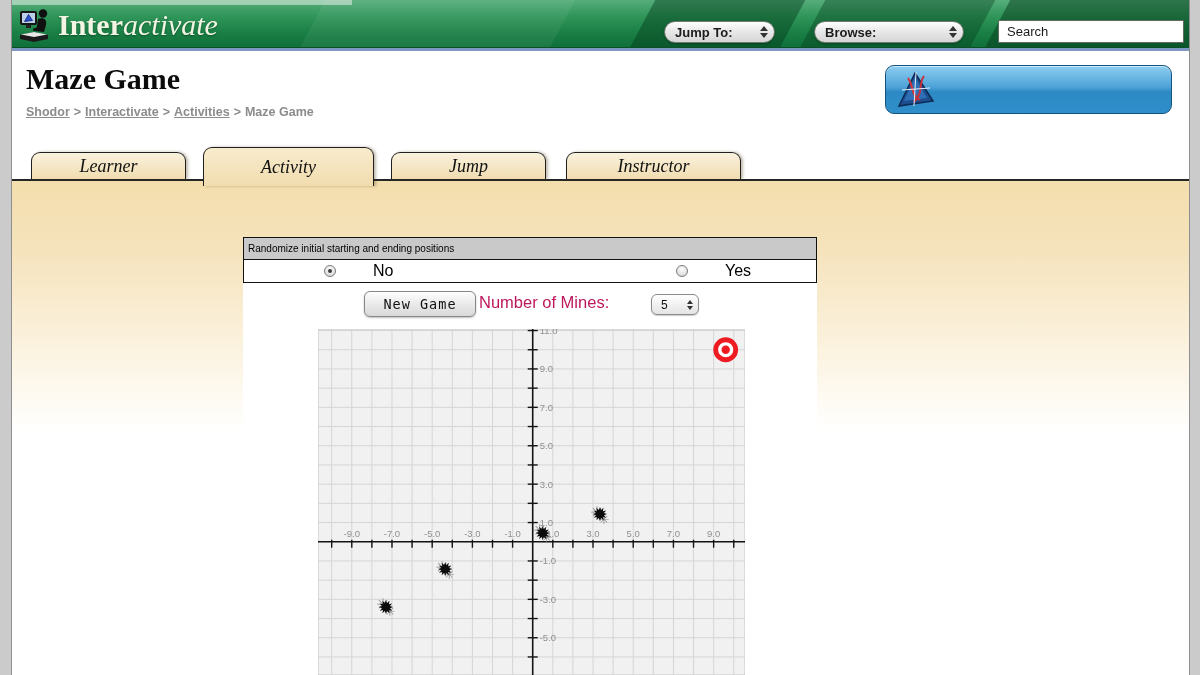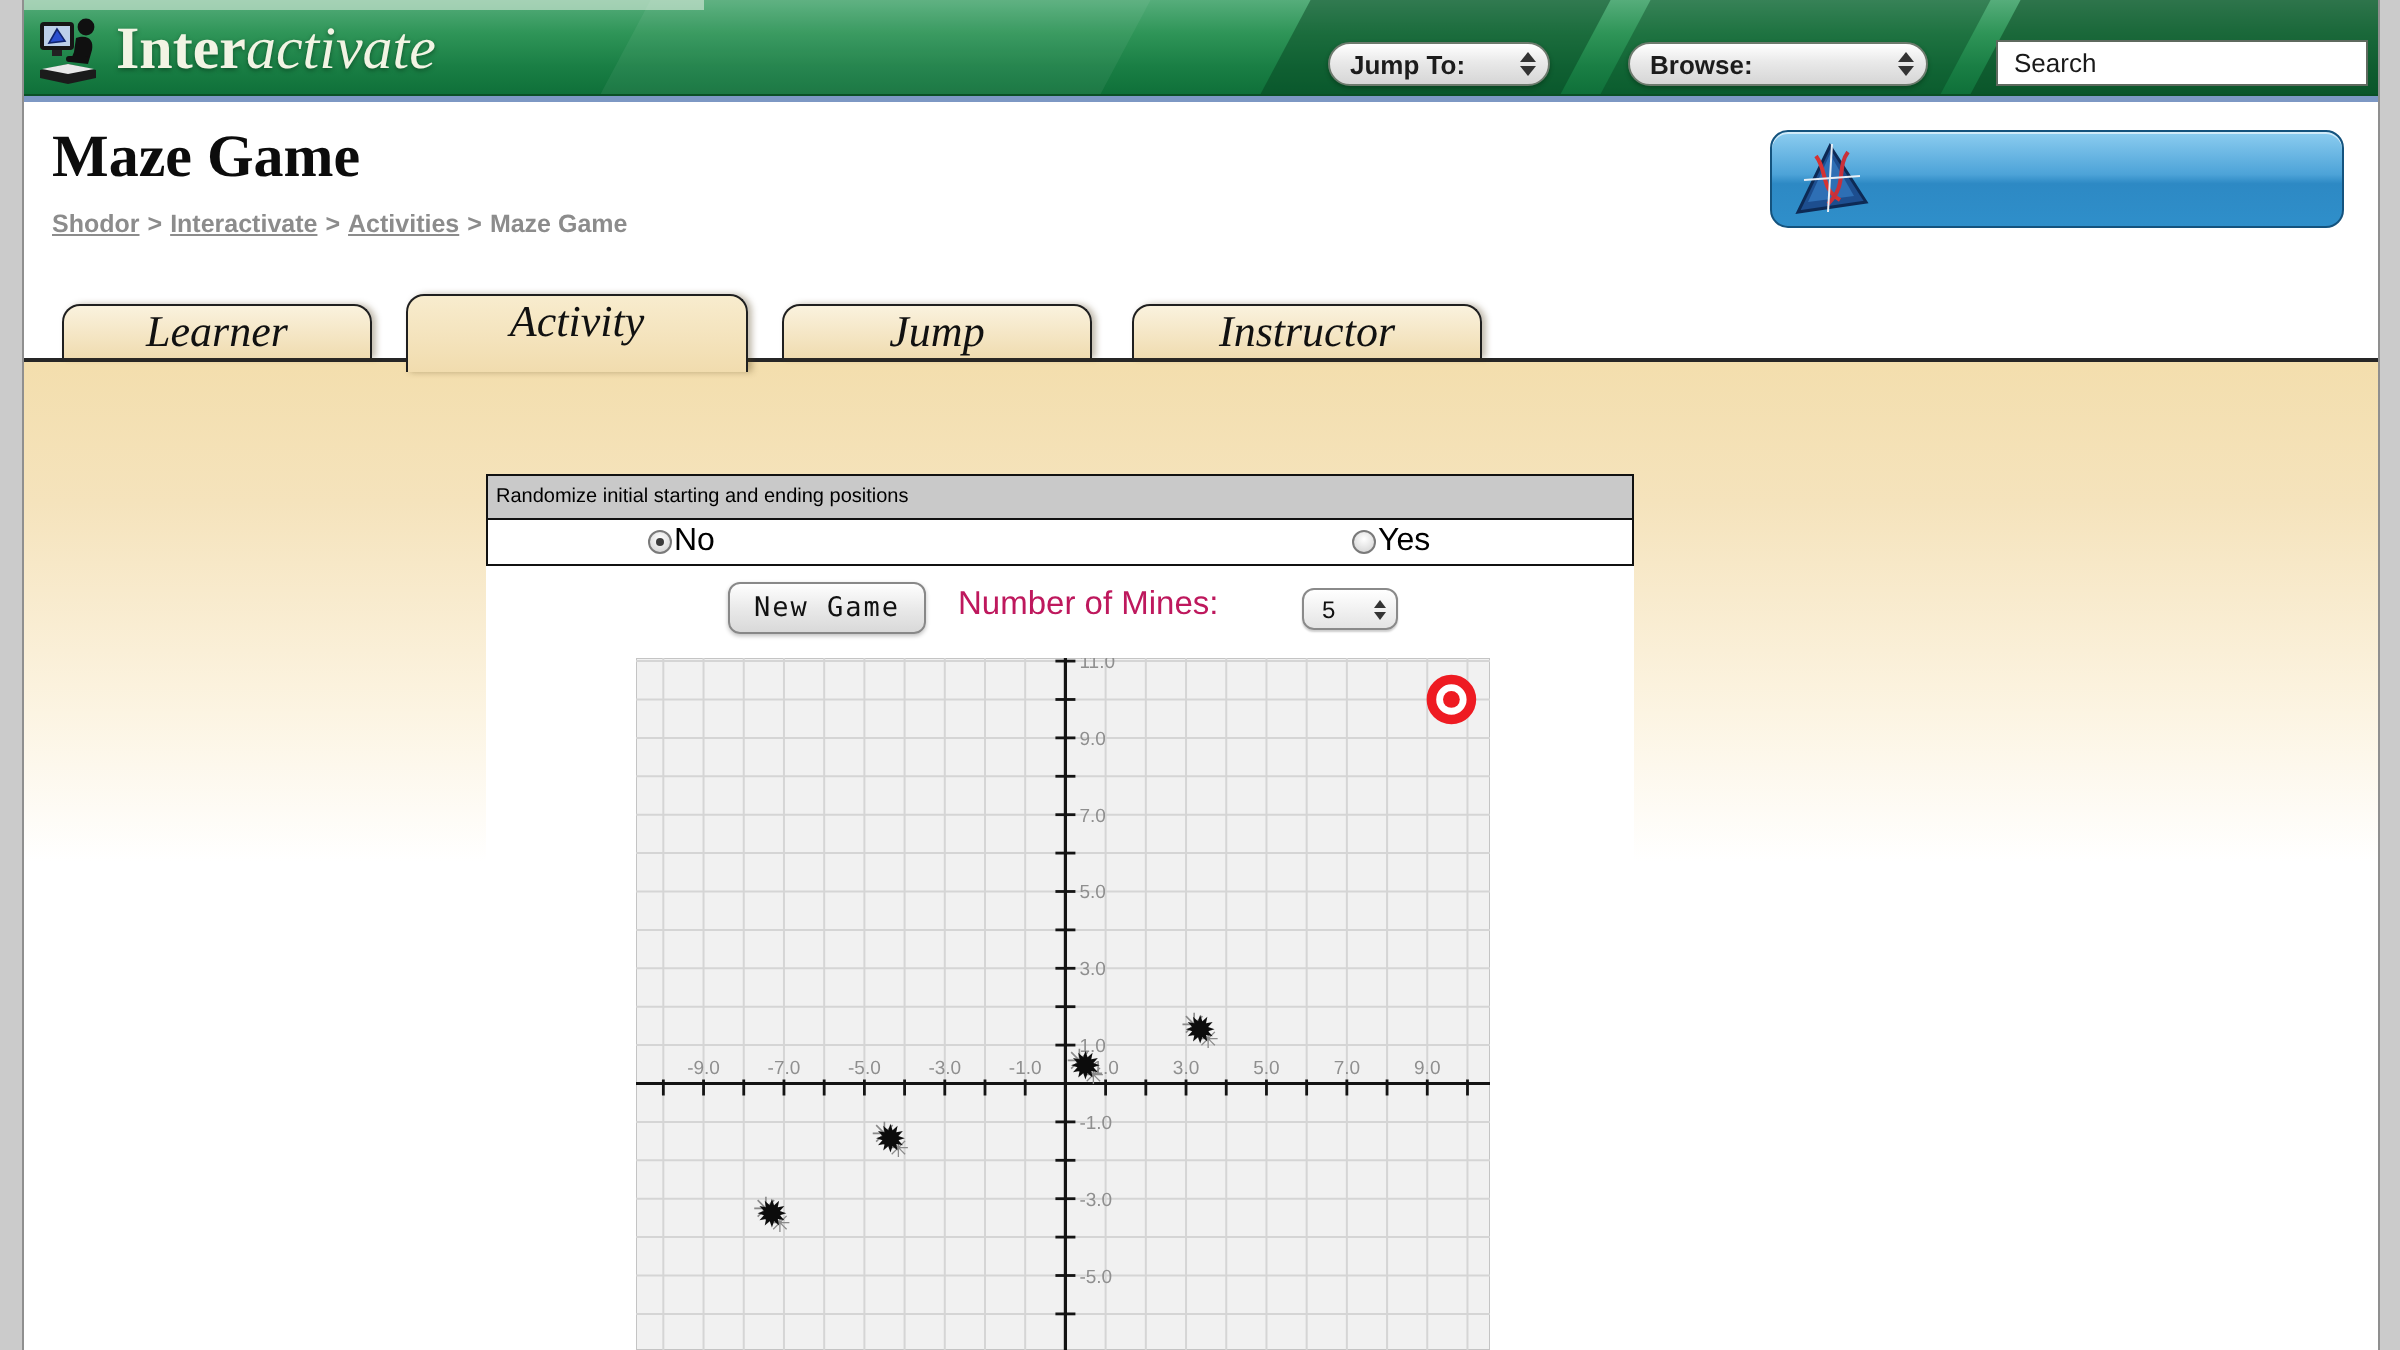--- a/index.html
+++ b/index.html
@@ -28,34 +28,34 @@
   
   .page-title{position:absolute;left:14px;top:62px;font-family:"Liberation Serif",serif;font-weight:bold;font-size:30px;color:#0c0c0c;}
   .crumbs{position:absolute;left:14px;top:105px;font-size:12.5px;font-weight:bold;color:#8c8c8c;}
   .crumbs a{color:#8c8c8c;text-decoration:underline;cursor:pointer;}
   .crumbs .sep{margin:0 4px;}
   .appstore{position:absolute;left:873px;top:65px;width:285px;height:47px;border-radius:9px;background:linear-gradient(180deg,#8ccdf0 0%,#4da3d8 45%,#2d89c4 55%,#2f8fca 100%);border:1px solid #14537e;box-shadow:inset 0 1px 0 rgba(255,255,255,.6);display:flex;align-items:center;cursor:pointer;}
   .appstore .txt{margin-left:10px;}
   .appstore .l1{font-size:16.5px;font-weight:bold;color:#ffffff;text-shadow:0 1px 2px rgba(0,20,60,.45);line-height:19px;}
   .l2{font-size:11.5px;color:#f1ecba;line-height:14px;}
   
-  .tab{position:absolute;top:152px;height:27px;background:linear-gradient(180deg,#faf2de,#f0dcb0);border:1.5px solid #1f1f1f;border-bottom:none;border-radius:9px 9px 0 0;box-sizing:border-box;display:flex;justify-content:center;font-family:"Liberation Serif",serif;font-style:italic;font-size:22px;color:#111;box-shadow:2px 0 3px rgba(80,60,20,.35);cursor:pointer;z-index:2;}
+  .tab{position:absolute;top:152px;height:27px;background:linear-gradient(180deg,#faf2de,#f0dcb0);border:1.5px solid #1f1f1f;border-bottom:none;border-radius:9px 9px 0 0;box-sizing:border-box;display:flex;align-items:center;justify-content:center;font-family:"Liberation Serif",serif;font-style:italic;font-size:18px;color:#111;box-shadow:2px 0 3px rgba(80,60,20,.35);cursor:pointer;z-index:2;}
   .tab.active{top:147px;height:39px;z-index:4;background:linear-gradient(180deg,#f8ecce,#f1dcae);}
   .tabline{position:absolute;left:0;top:179px;width:100%;height:1.5px;background:#262626;z-index:1;}
   .contentbg{position:absolute;left:0;top:180.5px;width:100%;height:494.5px;background:linear-gradient(180deg,#f3dead 0px,#f5e3bc 70px,#fcf4e2 175px,#ffffff 250px);z-index:0;}
   
   .panel{position:absolute;left:231px;top:237px;width:574px;height:438px;background:#ffffff;z-index:3;}
   .rtable{position:absolute;left:0;top:0;width:574px;box-sizing:border-box;border:1.5px solid #111;}
   .rhead{background:#c9c9c9;border-bottom:1.5px solid #111;font-size:10px;color:#000;padding:2px 4px;height:17px;line-height:17px;}
   .rbody{position:relative;background:#fff;height:22px;}
-  .radio-group{position:absolute;top:0;height:22px;display:flex;align-items:center;cursor:pointer;}
+  .radio-group{position:absolute;top:0;height:22px;display:flex;align-items:center;cursor:pointer;gap:36px;}
   .radio-circ{width:12px;height:12px;border-radius:50%;border:1px solid #7a7a7a;background:radial-gradient(circle at 50% 35%,#ffffff,#cfcfcf);box-sizing:border-box;display:flex;align-items:center;justify-content:center;}
   .radio-dot{width:4px;height:4px;border-radius:50%;background:#3c3c3c;}
   .radio-lbl{font-size:16px;color:#000;margin-left:1px;}
-  .newgame{position:absolute;left:121px;top:54px;width:99px;height:26px;border:1px solid #888;border-radius:6px;background:linear-gradient(180deg,#fefefe,#e8e8e8 55%,#d9d9d9);box-shadow:0 1px 2px rgba(0,0,0,.25);font-family:"DejaVu Sans Mono",monospace;font-size:13.5px;color:#111;text-align:center;line-height:24px;letter-spacing:1px;cursor:pointer;box-sizing:border-box;}
+  .newgame{position:absolute;left:121px;top:54px;width:112px;height:26px;border:1px solid #888;border-radius:6px;background:linear-gradient(180deg,#fefefe,#e8e8e8 55%,#d9d9d9);box-shadow:0 1px 2px rgba(0,0,0,.25);font-family:"DejaVu Sans Mono",monospace;font-size:13.5px;color:#111;text-align:center;line-height:24px;letter-spacing:1px;cursor:pointer;box-sizing:border-box;}
   .mineslbl{position:absolute;left:236px;top:56px;font-size:16.5px;color:#be185d;}
   .minesel{position:absolute;left:408px;top:57px;width:48px;height:21px;border:1px solid #8a8a8a;border-radius:6px;background:linear-gradient(180deg,#ffffff,#e4e4e4);box-sizing:border-box;display:flex;align-items:center;padding:0 5px 0 9px;font-size:12px;color:#111;cursor:pointer;box-shadow:0 1px 1px rgba(0,0,0,.2);}
   .minesel .val{flex:1;}
   svg text{font-family:"Liberation Sans",sans-serif;}
 </style>
 </head>
 <body>
 
 <div class="col">
 

